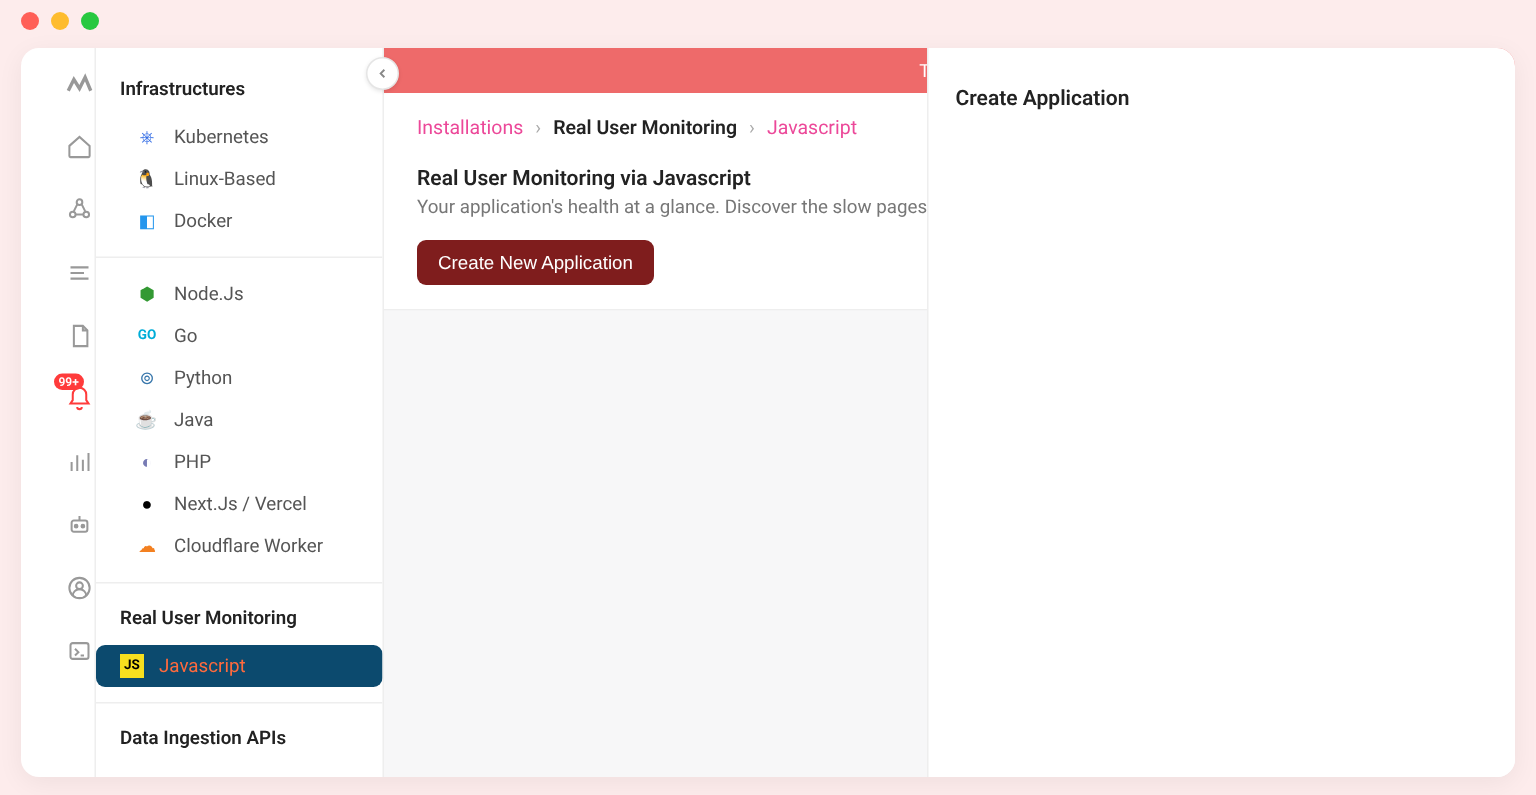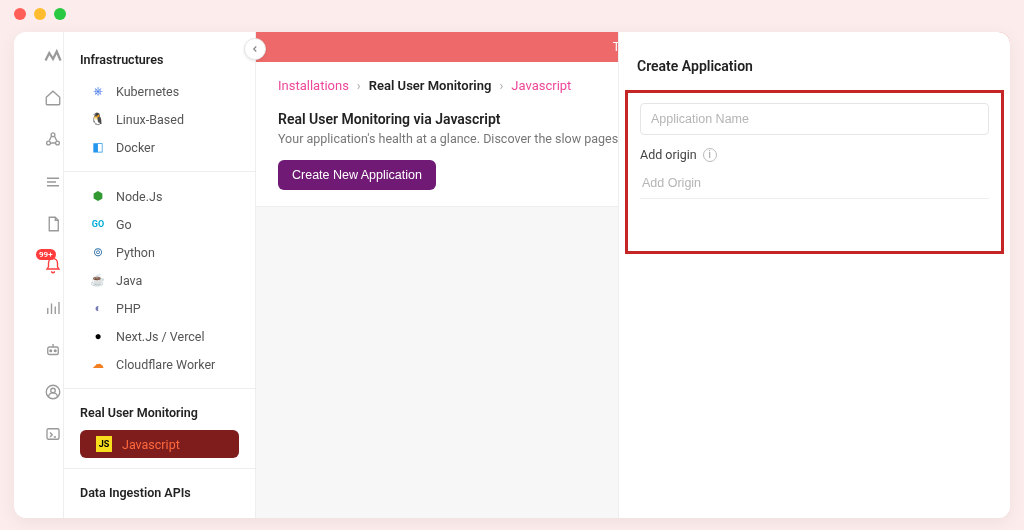--- a/index.html
+++ b/index.html
@@ -63,24 +63,24 @@
     padding: 6px 16px 10px;
   }
   .side-item {
     display:flex; align-items:center; gap:10px;
     padding: 6px 16px 6px 26px;
     font-size: 12.5px;
     color: #555;
     cursor: pointer;
   }
   .side-item.active {
-    background:#7f1d1d;
+    background:#0c4a6e;
     color:#ff6a3d;
     border-radius:6px;
-    margin: 0 16px;
+    margin: 0 0;
     padding-left:16px;
     align-items:center;
   }
   .side-icon { width:16px; height:16px; display:inline-flex; align-items:center; justify-content:center; font-size:12px; }
   hr.sep { border:none; border-top:1px solid #eee; margin:10px 0; }
   
   .main {
     flex:1;
     position:relative;
     background:#f7f7f8;
@@ -111,21 +111,21 @@
     font-size:13px; color:#666;
     display:flex; gap:8px; align-items:center;
     margin-bottom:18px;
   }
   .breadcrumb .crumb { color:#ec4899; }
   .breadcrumb .crumb.strong { font-weight:600; color:#222; }
   .breadcrumb .chev { color:#aaa; }
   .page-heading { font-size:14px; font-weight:600; color:#222; margin-bottom:4px; }
   .page-sub { font-size:12.5px; color:#777; margin-bottom:14px; }
   .btn-primary {
-    background:#701a75; color:#fff; border:none; border-radius:6px;
+    background:#7f1d1d; color:#fff; border:none; border-radius:6px;
     padding:8px 14px; font-size:12.5px; font-weight:500; cursor:pointer;
   }
   
   .panel {
     position:absolute; top:0; right:0; bottom:0; width:392px;
     background:#fff; border-left:1px solid #eee;
     padding: 0;
   }
   .panel-header {
     padding:14px 18px 12px;
@@ -313,24 +313,16 @@
         <span class="chev">›</span>
         <span class="crumb">Javascript</span>
       </div>
       <div class="page-heading">Real User Monitoring via Javascript</div>
       <div class="page-sub">Your application's health at a glance. Discover the slow pages, errors, and AP</div>
       <button class="btn-primary">Create New Application</button>
     </div>
 
     <div class="panel">
       <div class="panel-header">Create Application</div>
-      <div class="highlight-box">
-        <input class="field-input" type="text" placeholder="Application Name" style="">
-        <div class="field-label">
-          <span>Add origin</span>
-          <span class="info-icon">i</span>
-        </div>
-        <input class="field-input bare" type="text" placeholder="Add Origin" style="">
-      </div>
     </div>
   </div>
 
 </div>
 
 </body></html>

